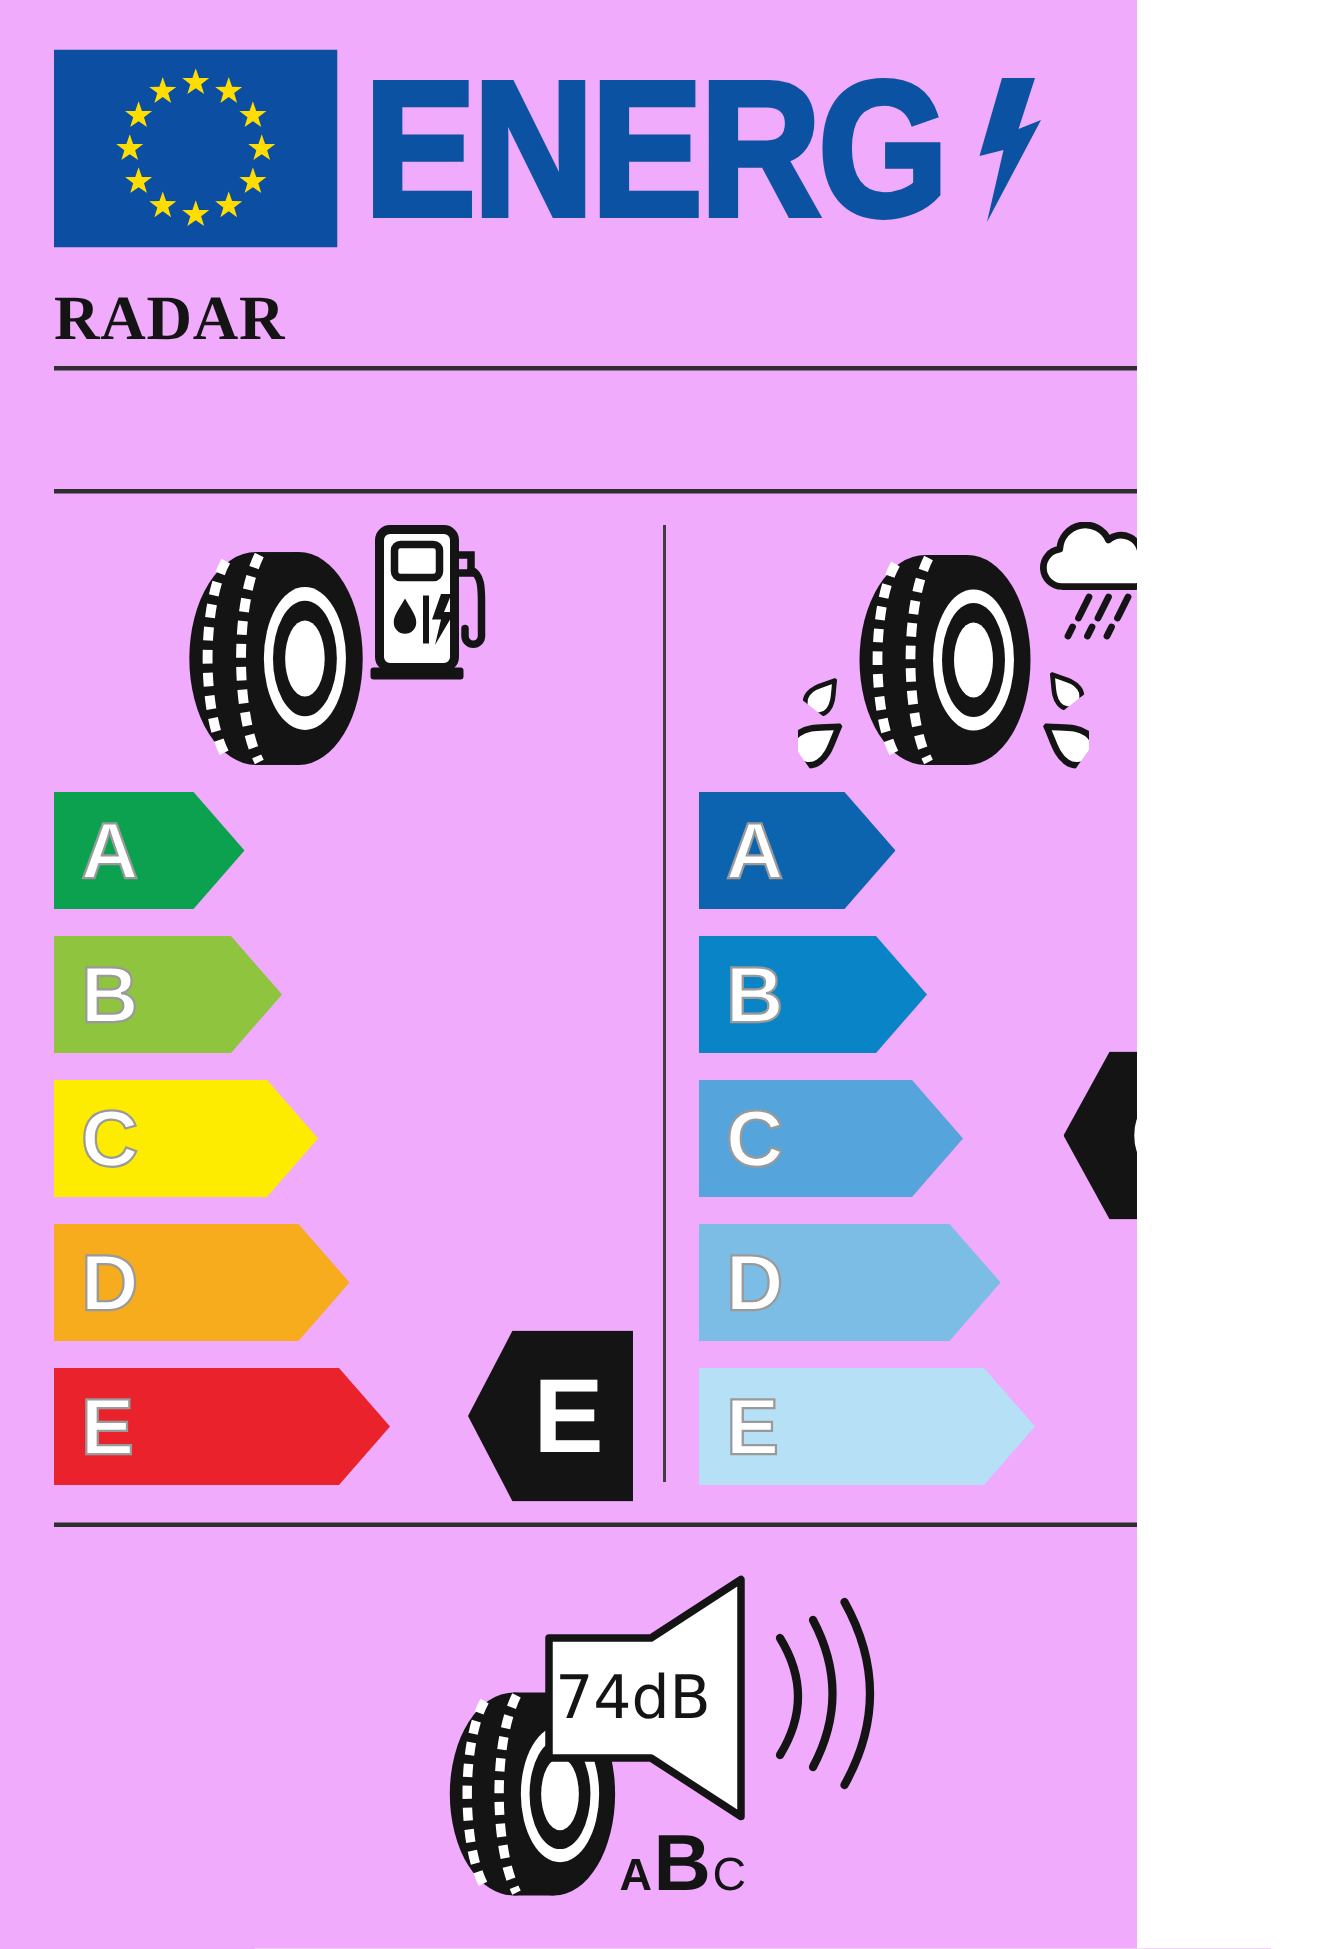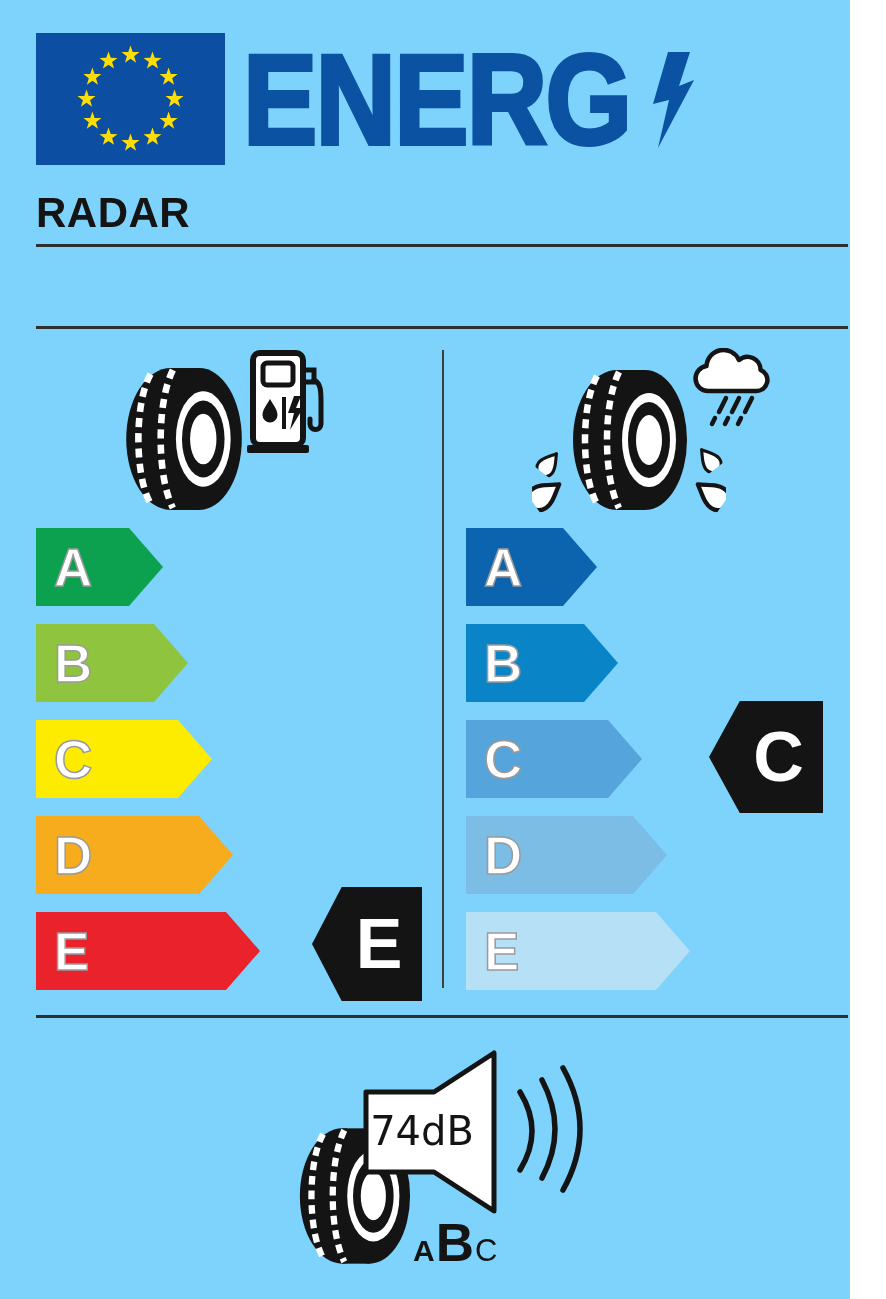--- a/index.html
+++ b/index.html
@@ -1,30 +1,30 @@
 <!DOCTYPE html>
 <html><head>
 <meta charset="utf-8">
 <style>
   * { margin:0; padding:0; box-sizing:border-box; }
   body { background:#fff; font-family:"Liberation Sans", sans-serif; }
-  .page { position:relative; width:850px; height:1299px; background:#7dd3fc; overflow:hidden;text-align:center; }
+  .page { position:relative; width:758px; height:1299px; background:#f0abfc; overflow:hidden;text-align:center; }
   .abs { position:absolute; }
 
   
   .logo-text {
     position:absolute; left:243px; top:30px;
     font-size:128px; font-weight:bold; line-height:1.1;
     color:#0b52a2; -webkit-text-stroke:4px #0b52a2;
     letter-spacing:-2px; transform:scaleX(0.87); transform-origin:left top;
     white-space:nowrap;
   }
   .brand {
     position:absolute; left:36px; top:189px;
-    font-size:42px; font-weight:bold; color:#141414; letter-spacing:0.5px;
+    font-size:42px; font-weight:bold; color:#141414; letter-spacing:0.5px;font-family:Liberation Serif, serif;
   }
   .hline { position:absolute; height:3px; background:#2f2f2f; }
   .vline { position:absolute; width:2px; background:#3f3f3f; }
 
   
   .scale-arrow {
     position:absolute; height:78px;
     clip-path:polygon(0 0, calc(100% - 34px) 0, 100% 50%, calc(100% - 34px) 100%, 0 100%);
     display:flex; align-items:center;
     filter:drop-shadow(0 0 1px rgba(110,110,110,0.9));

